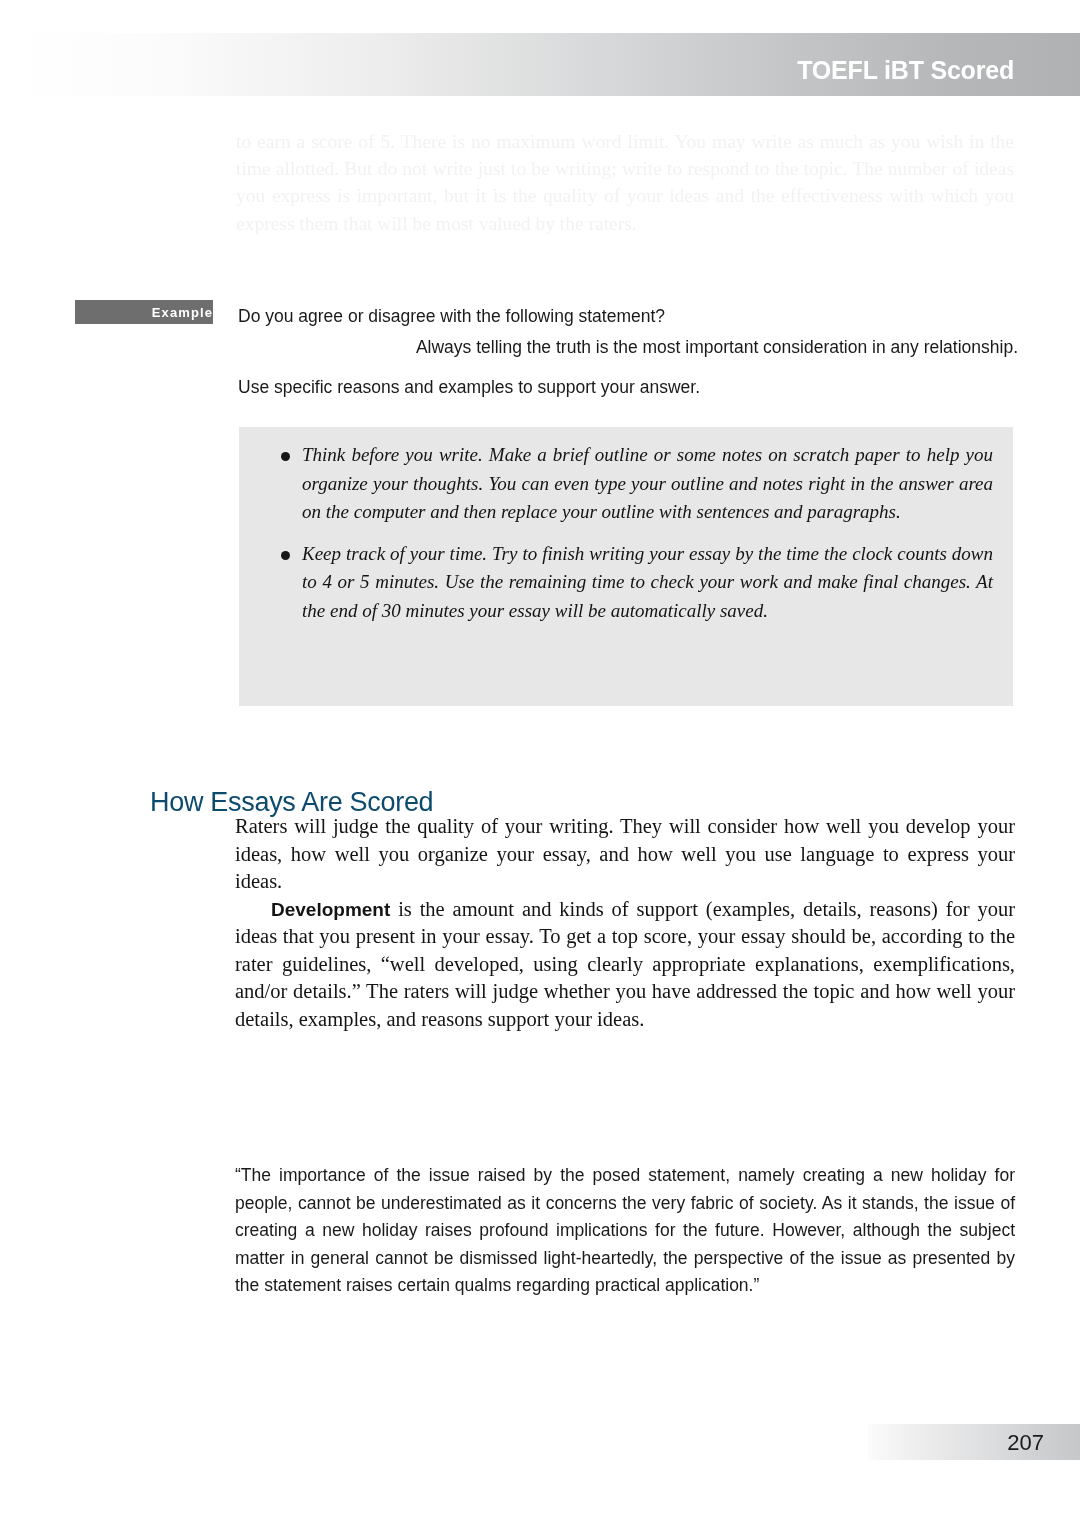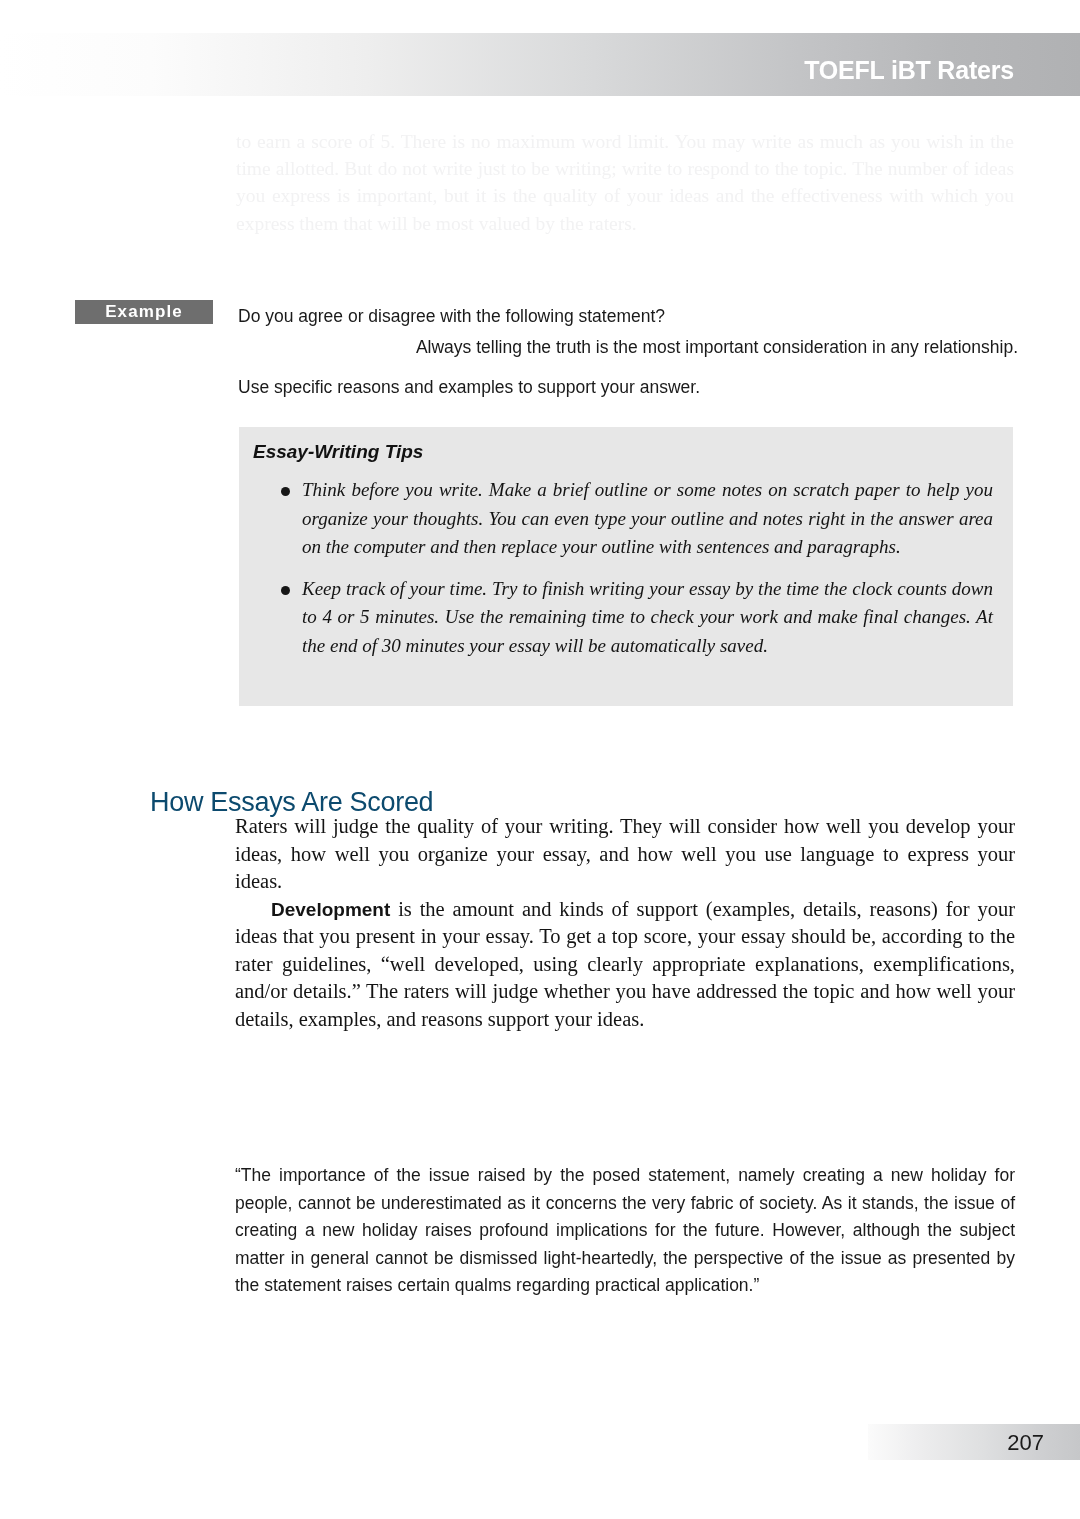--- a/index.html
+++ b/index.html
@@ -63,25 +63,25 @@
   .example-badge {
     position: absolute;
     left: 75px;
     top: 300px;
     width: 138px;
     height: 24px;
     background: #6e6e6e;
     color: #ffffff;
     font-family: "Liberation Sans", sans-serif;
     font-weight: bold;
-    font-size: 17px;
+    font-size: 13px;
     letter-spacing: 1.1px;
     display: flex;
     align-items: center;
-    justify-content: center;
+    justify-content: flex-end;
     box-sizing: border-box;
   }
   .prompt-question {
     position: absolute;
     left: 238px;
     top: 301px;
     width: 780px;
     font-family: "Liberation Sans", sans-serif;
     font-size: 17.5px;
     line-height: 30px;
@@ -225,33 +225,32 @@
     font-family: "Liberation Sans", sans-serif;
     font-size: 22px;
     color: #1a1a1a;
     margin-left: 48px;
   }
 </style>
 </head>
 <body>
 
 <div class="header-band"></div>
-<div class="header-title">TOEFL iBT Raters</div>
+<div class="header-title">TOEFL iBT Scored</div>
 
 <div class="ghost-para">to earn a score of 5. There is no maximum word limit. You may write as much as you wish in the time allotted. But do not write just to be writing; write to respond to the topic. The number of ideas you express is important, but it is the quality of your ideas and the effectiveness with which you express them that will be most valued by the raters.</div>
 
 <div class="example-badge">
   <span>Example</span>
 </div>
 <div class="prompt-question">Do you agree or disagree with the following statement?</div>
 <div class="prompt-statement">Always telling the truth is the most important consideration in any relationship.</div>
 <div class="prompt-directions">Use specific reasons and examples to support your answer.</div>
 
 <div class="tips-box">
-  <div class="tips-title">Essay-Writing Tips</div>
   <ul class="tips-list">
     <li class="tips-item">
       <span class="tips-bullet"></span>
       <span>Think before you write. Make a brief outline or some notes on scratch paper to help you organize your thoughts. You can even type your outline and notes right in the answer area on the computer and then replace your outline with sentences and paragraphs.</span>
     </li>
     <li class="tips-item">
       <span class="tips-bullet"></span>
       <span>Keep track of your time. Try to finish writing your essay by the time the clock counts down to 4 or 5 minutes. Use the remaining time to check your work and make final changes. At the end of 30 minutes your essay will be automatically saved.</span>
     </li>
   </ul>

